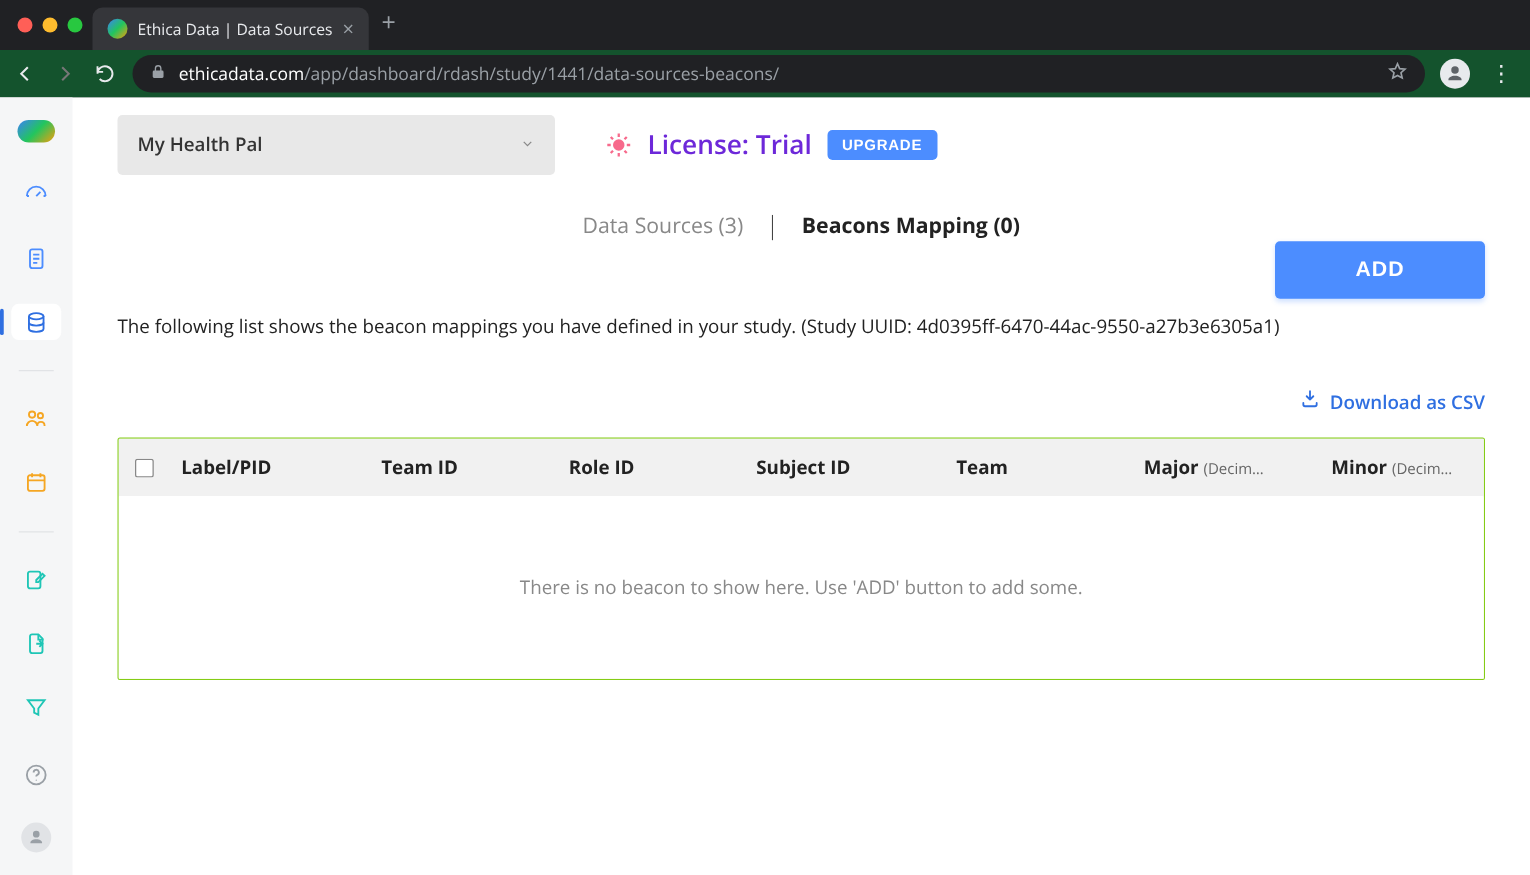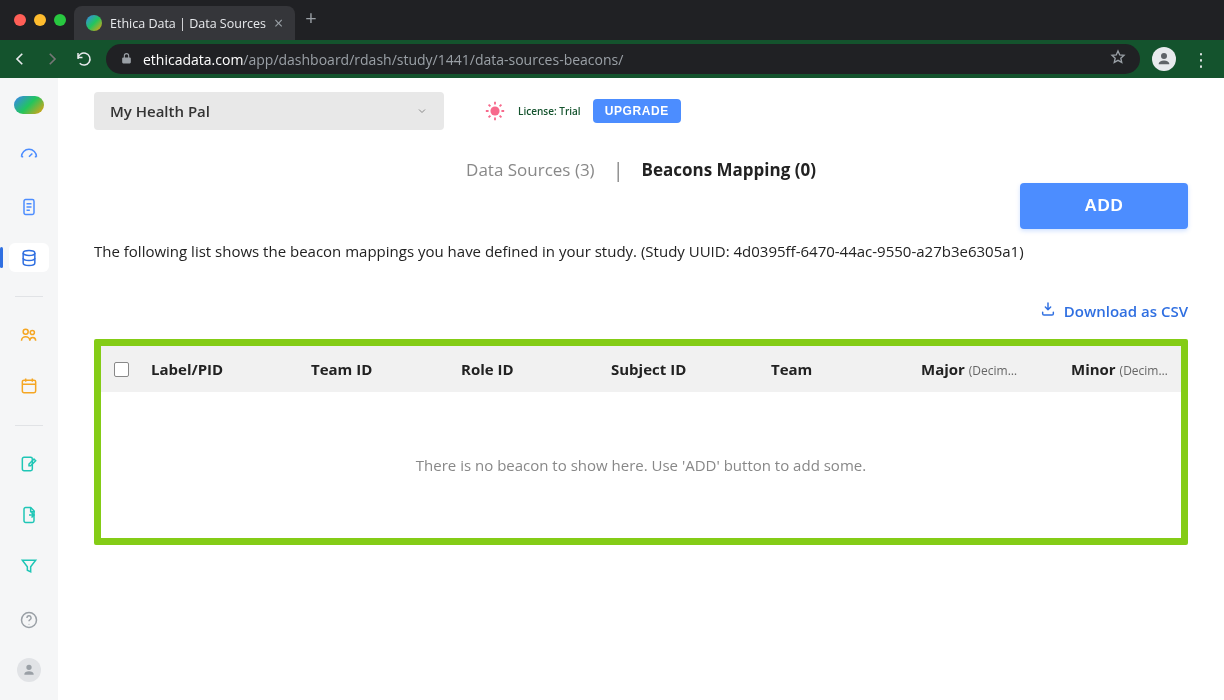--- a/index.html
+++ b/index.html
@@ -40,42 +40,42 @@
   .side-item.orange { color:#f5a623; }
   .side-item.teal { color:#1fc6b6; }
   .side-item.muted { color:#9aa0a6; }
   .side-divider { width:28px; height:1px; background:#e1e3e6; margin:2px 0; }
   .side-bottom { margin-top:auto; display:flex; flex-direction:column; align-items:center; gap:20px; padding-bottom:18px; }
   .side-avatar { width:24px; height:24px; border-radius:50%; background:#e1e3e6; display:flex; align-items:center; justify-content:center; }
   .side-avatar svg { width:16px; height:16px; fill:#9aa0a6; }
 
   .main { flex:1; padding:14px 36px 0 36px; overflow:hidden; }
   .topbar { display:flex; align-items:center; gap:20px; }
-  .study-select { width:350px; height:38px; background:#e8e8e8; border-radius:4px; display:flex; align-items:center; justify-content:space-between; padding:0 16px; font-size:15px; font-weight:600; color:#333; }
+  .study-select { width:350px; height:48px; background:#e8e8e8; border-radius:4px; display:flex; align-items:center; justify-content:space-between; padding:0 16px; font-size:15px; font-weight:600; color:#333; }
   .chev { color:#888; }
   .license-wrap { display:flex; align-items:center; gap:12px; margin-left:20px; }
   .virus-icon { width:22px; height:22px; color:#f76a8c; }
-  .license-text { color:#14532d; font-weight:600; font-size:10px; }
+  .license-text { color:#6d28d9; font-weight:600; font-size:21px; }
   .upgrade-btn { background:#4c8dff; color:#fff; border:none; border-radius:4px; padding:5px 12px; font-size:12px; font-weight:700; letter-spacing:0.6px; }
   .days-passed { margin-left:auto; color:#2f6fe1; font-weight:600; font-size:15px; }
 
   .breadcrumb-row { display:flex; align-items:center; margin-top:26px;flex-direction:column; }
   .crumbs { display:flex; align-items:center; gap:18px; font-size:17px; }
   .crumb-muted { color:#888; font-weight:500; }
   .crumb-sep { color:#444; font-weight:300; font-size:20px; }
   .crumb-active { color:#222; font-weight:700; }
   .add-btn { margin-left:auto; background:#4c8dff; color:#fff; border:none; border-radius:4px; width:168px; height:46px; font-size:17px; font-weight:600; letter-spacing:0.8px; box-shadow:0 2px 4px rgba(76,141,255,.25); }
 
   .desc { margin-top:12px; font-size:15px; color:#222; }
 
   .download-row { display:flex; justify-content:flex-end; margin-top:40px; }
   .download-link { display:flex; align-items:center; gap:8px; color:#2f6fe1; font-weight:600; font-size:15px; }
   .download-link svg { width:16px; height:16px; fill:#2f6fe1; }
 
-  .table { margin-top:18px; border:7px solid #84cc16; border-radius:2px; }
+  .table { margin-top:18px; border:1px solid #84cc16; border-radius:2px; }
   .thead { display:grid; grid-template-columns:50px 160px 150px 150px 160px 150px 150px 130px; align-items:center; height:46px; background:#f1f1f1; color:#222; font-weight:700; font-size:15px; }
   .thead .th { white-space:nowrap; overflow:hidden; text-overflow:ellipsis; padding-right:10px; }
   .thead .th.center { text-align:center; }
   .sub { font-weight:400; font-size:12px; color:#666; }
   .checkbox { width:15px; height:15px; border:1.5px solid #888; border-radius:2px; margin:0 auto; background:#fff; }
   .tbody { height:146px; display:flex; align-items:center; justify-content:center; color:#888; font-size:15px; background:#fff; }
 
 </style>
 </head>
 <body>

